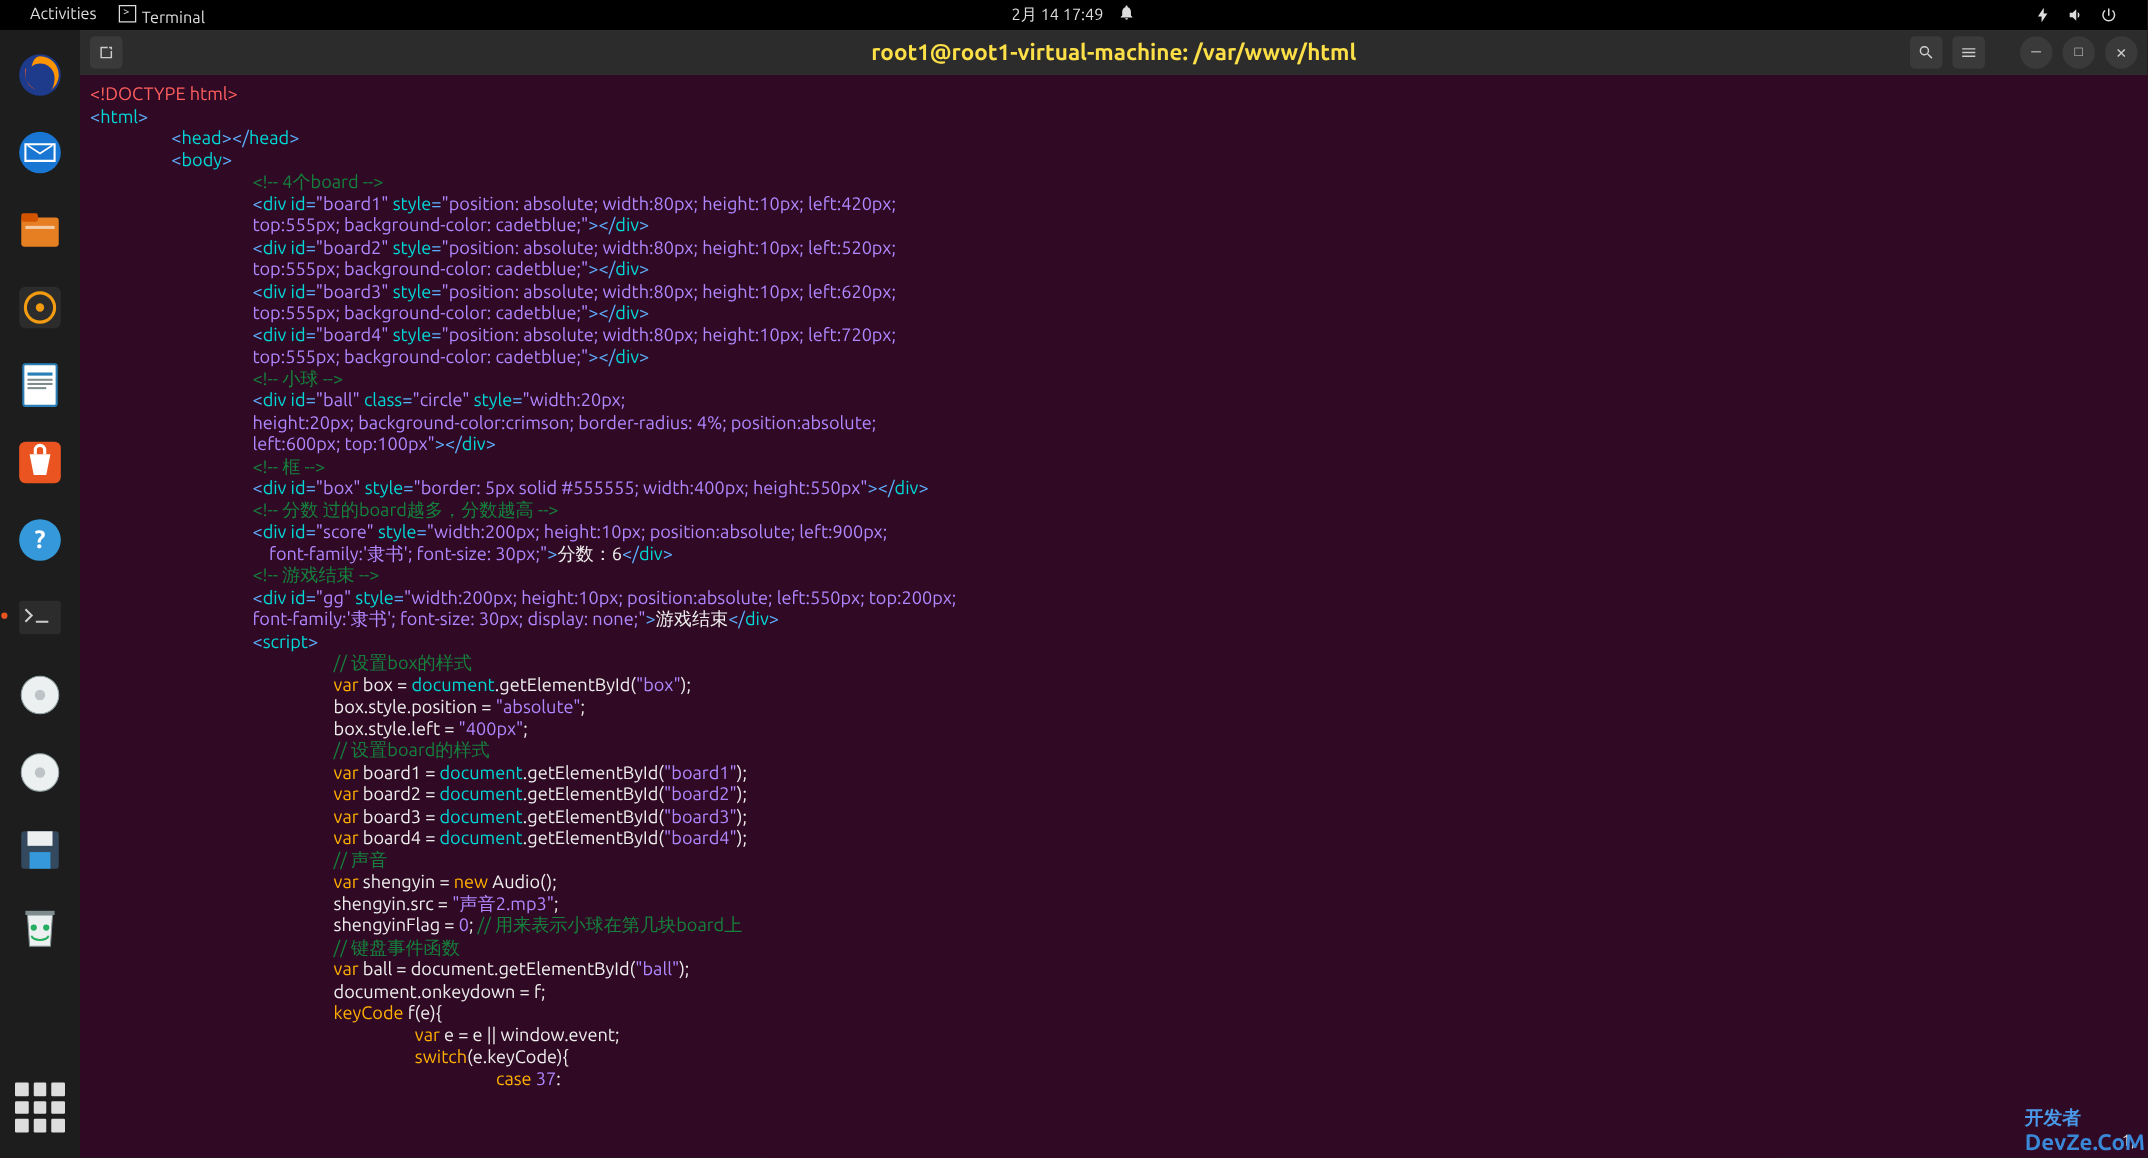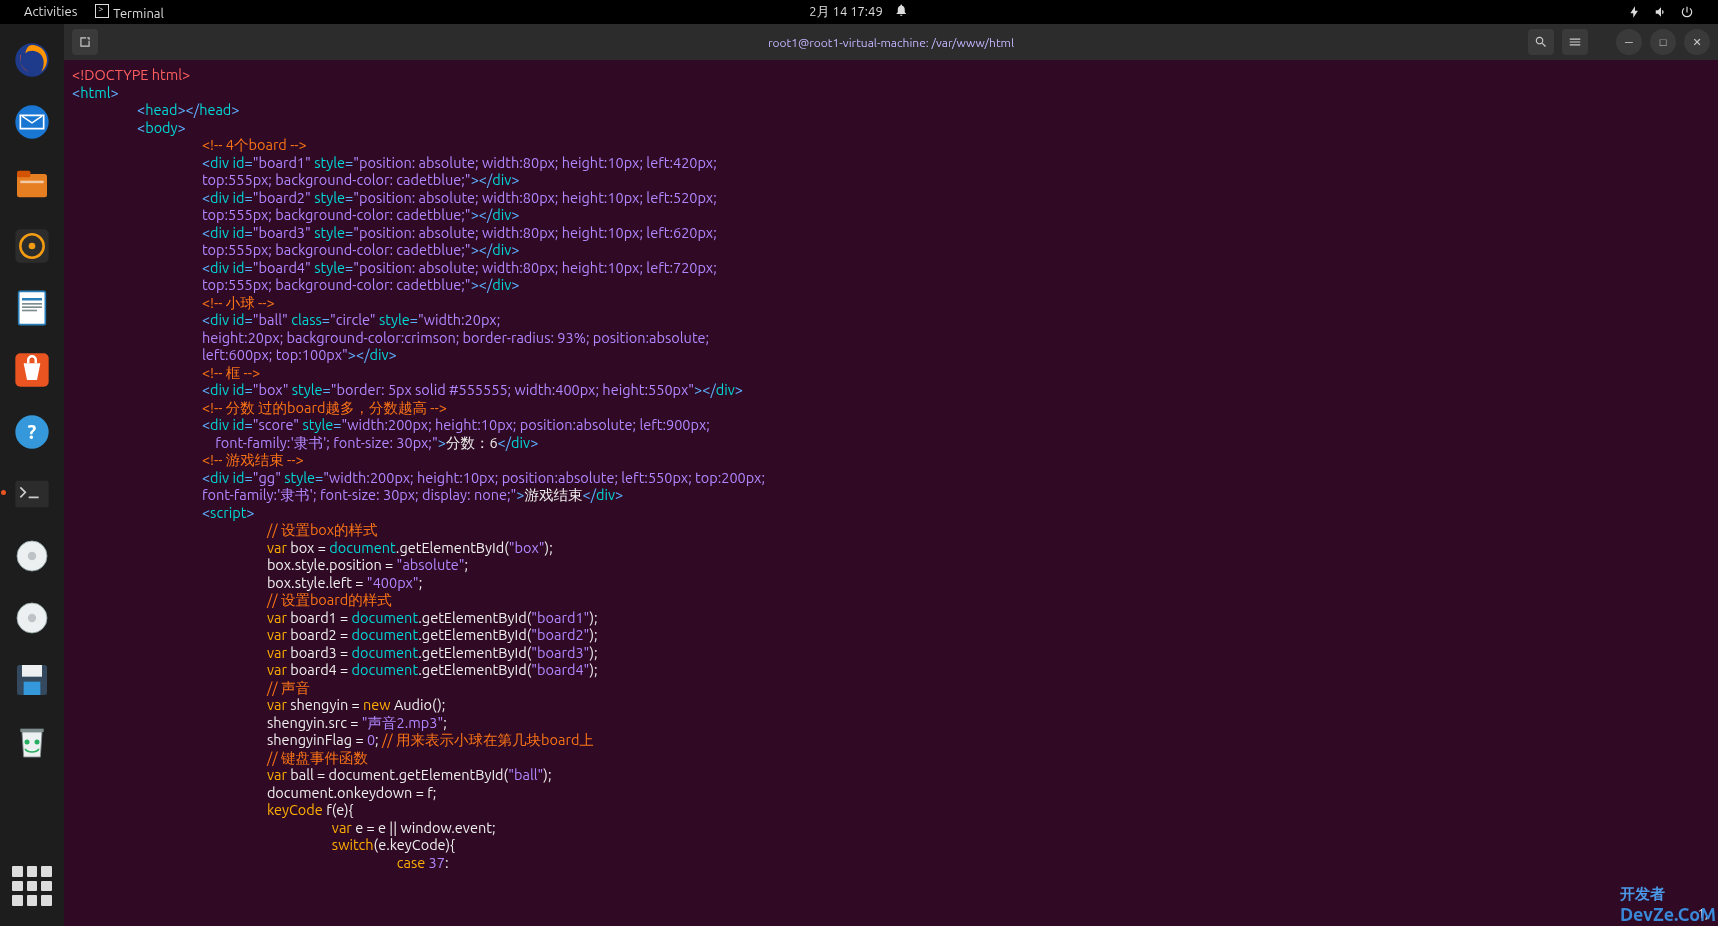--- a/index.html
+++ b/index.html
@@ -6,34 +6,34 @@
 body{background:#1e1e1e;width:1718px;height:926px;overflow:hidden;position:relative}
 .topbar{height:24px;background:#000;color:#ddd;display:flex;align-items:center;font-size:13px;padding:0 24px}
 .topbar .left{display:flex;gap:18px}
 .topbar .center{position:absolute;left:50%;transform:translateX(-50%);display:flex;align-items:flex-start;gap:12px}
 .topbar .right{margin-left:auto;display:flex;gap:12px;align-items:center}
 .topbar svg{width:14px;height:14px;fill:#ddd}
 .term-icon{width:14px;height:14px;border:1px solid #ddd;display:inline-block;margin-right:4px;position:relative}
 .term-icon::after{content:">";position:absolute;left:2px;top:-1px;font-size:9px}
 .winbar{height:36px;background:#2c2c2c;display:flex;align-items:center;padding:0 8px;margin-left:64px;position:relative}
 .winbar .tab-ico{width:26px;height:26px;border-radius:4px;background:#3a3a3a;display:flex;align-items:center;justify-content:center;color:#ccc;font-size:14px}
-.winbar .title{position:absolute;left:50%;transform:translateX(-50%);color:#c4b5fd;font-size:12px;font-weight:normal}
+.winbar .title{position:absolute;left:50%;transform:translateX(-50%);color:#fde047;font-size:18px;font-weight:bold}
 .winbar .right{margin-left:auto;display:flex;gap:8px}
 .winbar .btn{width:26px;height:26px;border-radius:4px;background:#3a3a3a;display:flex;align-items:center;justify-content:center;color:#ccc;cursor:pointer}
 .winbar .wbtn{width:26px;height:26px;border-radius:13px;background:#3a3a3a;display:flex;align-items:center;justify-content:center;color:#ccc;cursor:pointer;font-size:11px}
 .dock{position:absolute;left:0;top:24px;width:64px;height:902px;background:rgba(30,30,30,.95);display:flex;flex-direction:column;align-items:center;padding-top:12px;gap:14px}
 .dock .app{width:48px;height:48px;border-radius:8px;display:flex;align-items:center;justify-content:center;position:relative;cursor:pointer}
 .dock .app.active::before{content:"";position:absolute;left:-7px;top:20px;width:5px;height:5px;border-radius:50%;background:#e95420}
 .dock .apps-btn{margin-top:auto;margin-bottom:20px;width:40px;height:40px;display:grid;grid-template-columns:repeat(3,1fr);grid-template-rows:repeat(3,1fr);gap:4px;cursor:pointer}
 .dock .apps-btn span{background:#ddd;border-radius:1px}
 .editor{position:absolute;left:64px;top:60px;right:0;bottom:0;background:#300a24;color:#eee;font-family:"Ubuntu Mono",Consolas,monospace;font-size:14.5px;line-height:17.5px;padding:6px 8px;white-space:pre;overflow:hidden}
 .c-tag{color:#5fafff}
 .c-attr{color:#00d7d7}
 .c-str{color:#af87ff}
-.c-cmt{color:#f97316}
+.c-cmt{color:#15803d}
 .c-kw{color:#ffaf00}
 .c-doc{color:#ff5f5f}
 .c-id{color:#00d7d7}
 .c-txt{color:#eee}
 .status{position:absolute;right:10px;bottom:4px;font-size:13px;color:#eee}
 .watermark{position:absolute;right:2px;bottom:2px;color:#3a88d8;font-family:Arial;font-weight:bold;font-size:18px;text-align:left}
 .watermark .top{color:#4a98e8;font-size:15px}
 </style>
 </head>
 <body>
@@ -196,21 +196,21 @@
                 <span class="c-tag">&lt;</span><span class="c-id">div</span><span class="c-attr"> id</span><span class="c-tag">=</span><span class="c-str">"board1"</span><span class="c-attr"> style</span><span class="c-tag">=</span><span class="c-str">"position: absolute; width:80px; height:10px; left:420px;</span>
                 <span class="c-str">top:555px; background-color: cadetblue;"</span><span class="c-tag">&gt;&lt;/</span><span class="c-id">div</span><span class="c-tag">&gt;</span>
                 <span class="c-tag">&lt;</span><span class="c-id">div</span><span class="c-attr"> id</span><span class="c-tag">=</span><span class="c-str">"board2"</span><span class="c-attr"> style</span><span class="c-tag">=</span><span class="c-str">"position: absolute; width:80px; height:10px; left:520px;</span>
                 <span class="c-str">top:555px; background-color: cadetblue;"</span><span class="c-tag">&gt;&lt;/</span><span class="c-id">div</span><span class="c-tag">&gt;</span>
                 <span class="c-tag">&lt;</span><span class="c-id">div</span><span class="c-attr"> id</span><span class="c-tag">=</span><span class="c-str">"board3"</span><span class="c-attr"> style</span><span class="c-tag">=</span><span class="c-str">"position: absolute; width:80px; height:10px; left:620px;</span>
                 <span class="c-str">top:555px; background-color: cadetblue;"</span><span class="c-tag">&gt;&lt;/</span><span class="c-id">div</span><span class="c-tag">&gt;</span>
                 <span class="c-tag">&lt;</span><span class="c-id">div</span><span class="c-attr"> id</span><span class="c-tag">=</span><span class="c-str">"board4"</span><span class="c-attr"> style</span><span class="c-tag">=</span><span class="c-str">"position: absolute; width:80px; height:10px; left:720px;</span>
                 <span class="c-str">top:555px; background-color: cadetblue;"</span><span class="c-tag">&gt;&lt;/</span><span class="c-id">div</span><span class="c-tag">&gt;</span>
                 <span class="c-cmt">&lt;!-- 小球 --&gt;</span>
                 <span class="c-tag">&lt;</span><span class="c-id">div</span><span class="c-attr"> id</span><span class="c-tag">=</span><span class="c-str">"ball"</span><span class="c-attr"> class</span><span class="c-tag">=</span><span class="c-str">"circle"</span><span class="c-attr"> style</span><span class="c-tag">=</span><span class="c-str">"width:20px;</span>
-                <span class="c-str">height:20px; background-color:crimson; border-radius: 93%; position:absolute;</span>
+                <span class="c-str">height:20px; background-color:crimson; border-radius: 4%; position:absolute;</span>
                 <span class="c-str">left:600px; top:100px"</span><span class="c-tag">&gt;&lt;/</span><span class="c-id">div</span><span class="c-tag">&gt;</span>
                 <span class="c-cmt">&lt;!-- 框 --&gt;</span>
                 <span class="c-tag">&lt;</span><span class="c-id">div</span><span class="c-attr"> id</span><span class="c-tag">=</span><span class="c-str">"box"</span><span class="c-attr"> style</span><span class="c-tag">=</span><span class="c-str">"border: 5px solid #555555; width:400px; height:550px"</span><span class="c-tag">&gt;&lt;/</span><span class="c-id">div</span><span class="c-tag">&gt;</span>
                 <span class="c-cmt">&lt;!-- 分数 过的board越多，分数越高 --&gt;</span>
                 <span class="c-tag">&lt;</span><span class="c-id">div</span><span class="c-attr"> id</span><span class="c-tag">=</span><span class="c-str">"score"</span><span class="c-attr"> style</span><span class="c-tag">=</span><span class="c-str">"width:200px; height:10px; position:absolute; left:900px;</span>
                 <span class="c-str">    font-family:'隶书'; font-size: 30px;"</span><span class="c-tag">&gt;</span><span class="c-txt">分数：6</span><span class="c-tag">&lt;/</span><span class="c-id">div</span><span class="c-tag">&gt;</span>
                 <span class="c-cmt">&lt;!-- 游戏结束 --&gt;</span>
                 <span class="c-tag">&lt;</span><span class="c-id">div</span><span class="c-attr"> id</span><span class="c-tag">=</span><span class="c-str">"gg"</span><span class="c-attr"> style</span><span class="c-tag">=</span><span class="c-str">"width:200px; height:10px; position:absolute; left:550px; top:200px;</span>
                 <span class="c-str">font-family:'隶书'; font-size: 30px; display: none;"</span><span class="c-tag">&gt;</span><span class="c-txt">游戏结束</span><span class="c-tag">&lt;/</span><span class="c-id">div</span><span class="c-tag">&gt;</span>
                 <span class="c-tag">&lt;</span><span class="c-id">script</span><span class="c-tag">&gt;</span>

